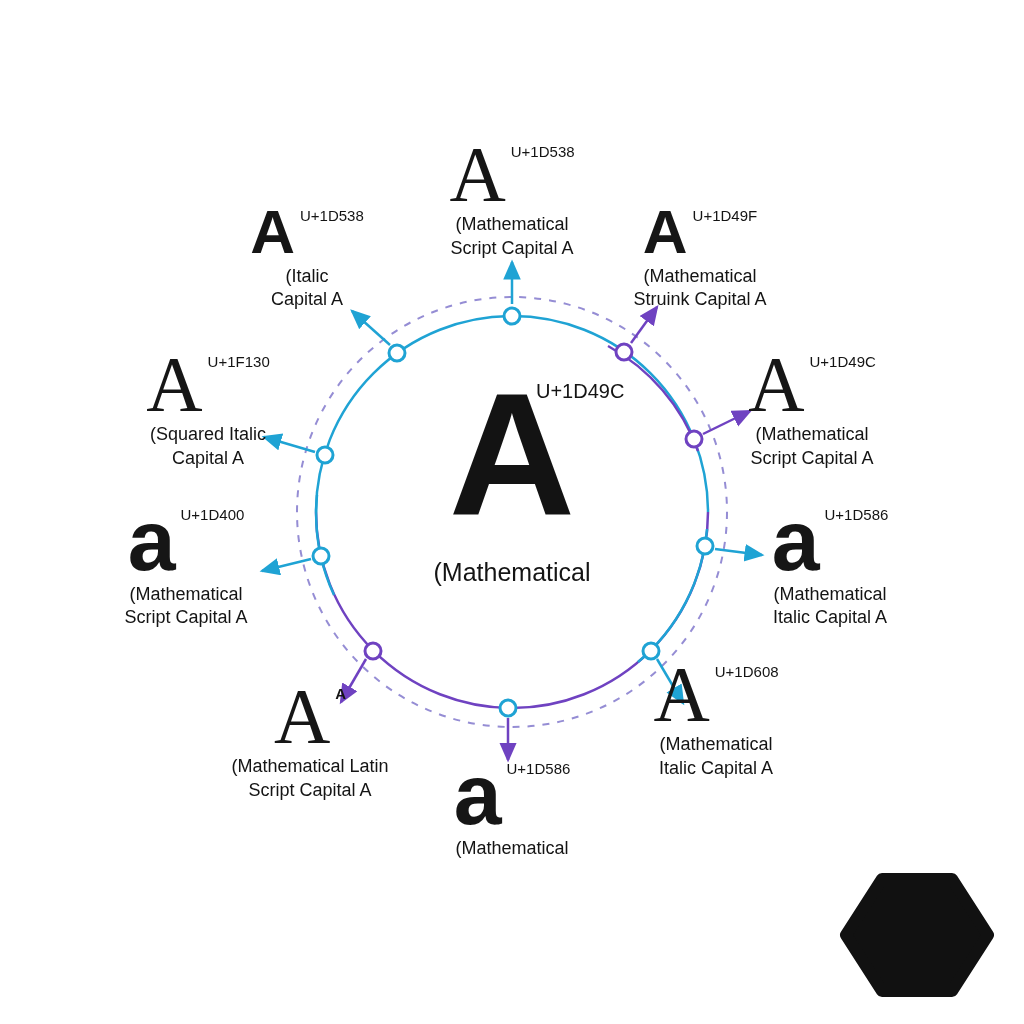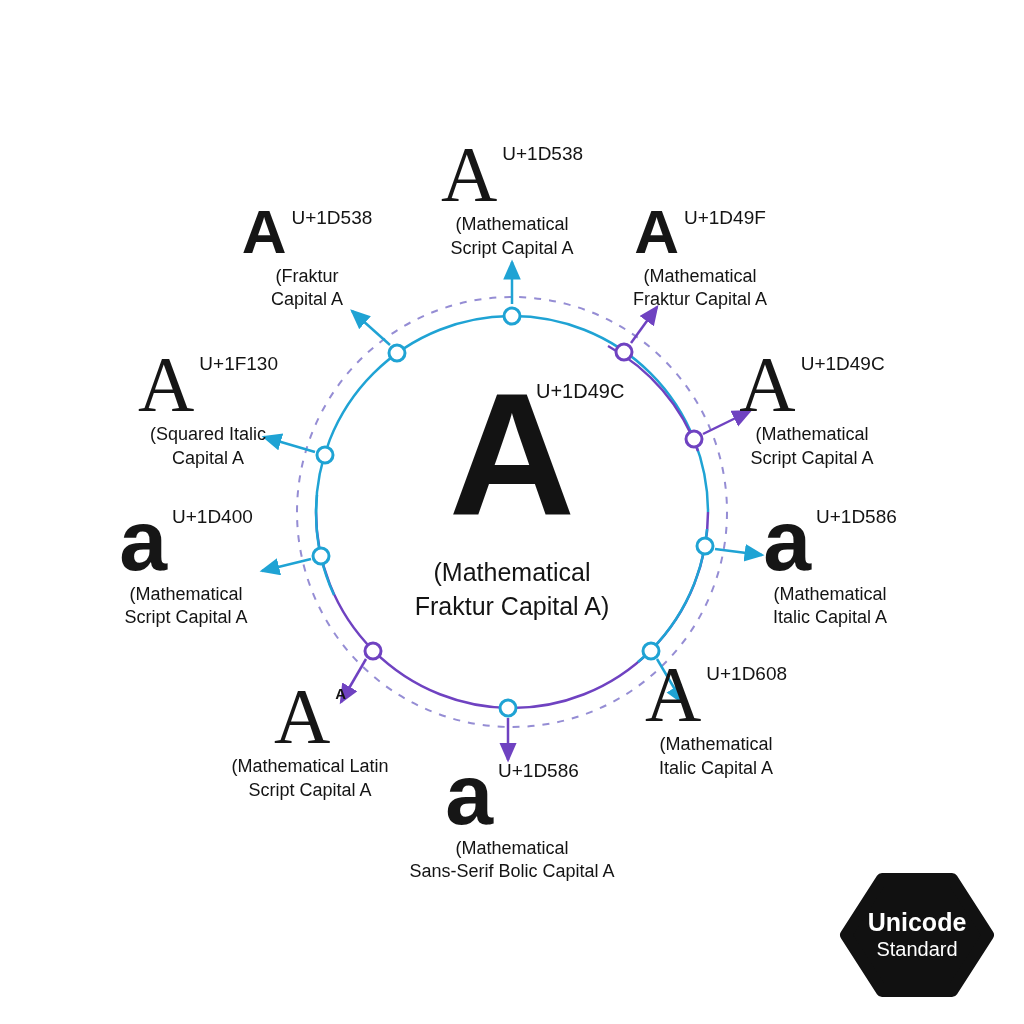--- a/index.html
+++ b/index.html
@@ -15,21 +15,21 @@
   .item{
     position:absolute;transform:translateX(-50%);
     display:flex;flex-direction:column;align-items:center;
     text-align:center;width:260px;
   }
   .letter-row{display:flex;align-items:flex-start;gap:5px;}
   .letter{line-height:0.8;color:#161616;}
   .letter.serif{font-family:"Liberation Serif", serif;font-weight:400;font-size:78px;}
   .letter.sansA{font-family:"Liberation Sans", sans-serif;font-weight:700;font-size:62px;}
   .letter.sansa{font-family:"Liberation Sans", sans-serif;font-weight:700;font-size:86px;}
-  .code{font-size:19px;color:#141414;margin-top:0;white-space:nowrap;}
+  .code{font-size:15px;color:#141414;margin-top:0;white-space:nowrap;}
   .code.sup-letter{font-size:15px;font-weight:700;}
   .caption{margin-top:8px;font-size:18px;line-height:1.3;color:#141414;}
   .caption span{display:block;}
 
   .pos-top{left:512px;top:143px;}
   .pos-top-right{left:700px;top:207px;}
   .pos-right-upper{left:812px;top:353px;}
   .pos-right{left:830px;top:506px;}
   .pos-bottom-right{left:716px;top:663px;}
   .pos-bottom{left:512px;top:760px;width:300px;}
@@ -104,42 +104,41 @@
     <circle cx="325" cy="455" r="8" fill="#fff" stroke="#1FA3D4" stroke-width="3"></circle>
     <circle cx="397" cy="353" r="8" fill="#fff" stroke="#1FA3D4" stroke-width="3"></circle>
 
     <polygon points="846,935 882,879 952,879 988,935 952,991 882,991" fill="#111111" stroke="#111111" stroke-width="12" stroke-linejoin="round"></polygon>
   </svg>
 
   <div class="center-code">U+1D49C</div>
   <div class="center-letter">A</div>
   <div class="center-caption">
     <span>(Mathematical</span>
-    <span>Fraktur Capital A)</span>
   </div>
 
   <div class="item pos-top">
     <div class="letter-row">
       <span class="letter serif">A</span>
       <span class="code">U+1D538</span>
     </div>
     <div class="caption">
       <span>(Mathematical</span>
       <span>Script Capital A</span>
     </div>
   </div>
 
   <div class="item pos-top-right">
     <div class="letter-row">
       <span class="letter sansA">A</span>
       <span class="code">U+1D49F</span>
     </div>
     <div class="caption">
       <span>(Mathematical</span>
-      <span>Fraktur Capital A</span>
+      <span>Struink Capital A</span>
     </div>
   </div>
 
   <div class="item pos-right-upper">
     <div class="letter-row">
       <span class="letter serif">A</span>
       <span class="code">U+1D49C</span>
     </div>
     <div class="caption">
       <span>(Mathematical</span>
@@ -169,21 +168,20 @@
     </div>
   </div>
 
   <div class="item pos-bottom">
     <div class="letter-row">
       <span class="letter sansa">a</span>
       <span class="code">U+1D586</span>
     </div>
     <div class="caption">
       <span>(Mathematical</span>
-      <span>Sans-Serif Bolic Capital A</span>
     </div>
   </div>
 
   <div class="item pos-bottom-left">
     <div class="letter-row">
       <span class="letter serif">A</span>
       <span class="code sup-letter">A</span>
     </div>
     <div class="caption">
       <span>(Mathematical Latin</span>
@@ -212,23 +210,19 @@
       <span>Capital A</span>
     </div>
   </div>
 
   <div class="item pos-top-left">
     <div class="letter-row">
       <span class="letter sansA">A</span>
       <span class="code">U+1D538</span>
     </div>
     <div class="caption">
-      <span>(Fraktur</span>
+      <span>(Italic</span>
       <span>Capital A</span>
     </div>
   </div>
 
-  <div class="badge-text">
-    <span class="b1">Unicode</span>
-    <span class="b2">Standard</span>
-  </div>
 
 </div>
 
 </body></html>

